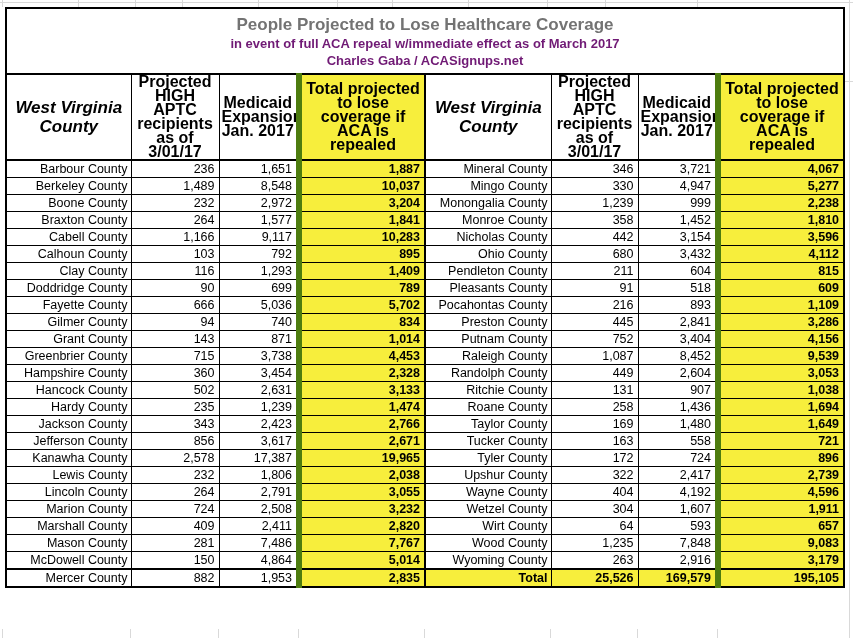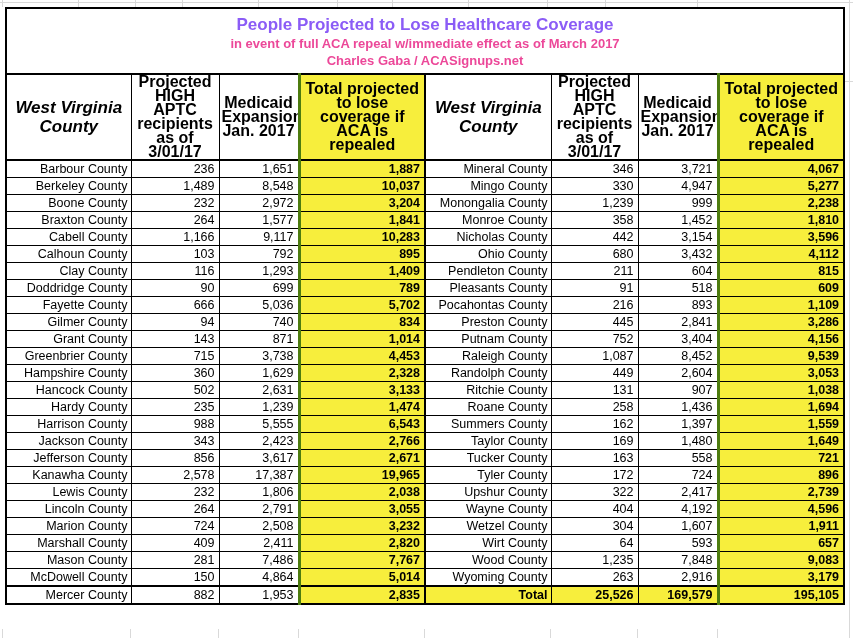--- a/index.html
+++ b/index.html
@@ -11,33 +11,33 @@
   .g { position:absolute; background:#d9d9d9; }
 
   table.main {
     position:absolute; left:5px; top:7px; width:838px;
     border-collapse:collapse; table-layout:fixed;
     border:2px solid #000;
   }
   td, th { border:1px solid #000; overflow:hidden; }
 
   .title-cell { border-bottom:2px solid #000; height:64px; text-align:center; vertical-align:middle; padding:0; }
-  .title-line   { font-size:17px; font-weight:bold; color:#8b5cf6; line-height:21px; }
-  .subtitle-line{ font-size:13px; font-weight:bold; color:#ec4899; line-height:17px; }
+  .title-line   { font-size:17px; font-weight:bold; color:#737373; line-height:21px; }
+  .subtitle-line{ font-size:13px; font-weight:bold; color:#701a75; line-height:17px; }
 
   tr.header-row th {
     border-bottom:2px solid #000; height:68px;
     vertical-align:middle; text-align:center; font-weight:bold; color:#000;
     padding:0 2px;
   }
   th.county-h { font-size:17px; line-height:19px;font-style:italic; }
   th.small-h  { font-size:16px; line-height:14px; }
 
   .hl { background:var(--hl); }
-  .hlcol { border-left:3px solid #4d7c0f; border-right:2px solid #000; }
+  .hlcol { border-left:6px solid #4d7c0f; border-right:2px solid #000; }
 
   tr.data-row td {
     height:16px; font-size:12.5px; color:#000;
     text-align:right; vertical-align:middle;
     white-space:nowrap; padding:0 4px 0 2px;
   }
   tr.data-row td.county { padding-right:3px; }
   tr.data-row td.total-cell { font-weight:bold; }
   tr.last td { border-top:2px solid #000;margin-left:14px; }
   tr.data-row td.grand { background:var(--hl); font-weight:bold; }
@@ -216,21 +216,21 @@
           <td class="">3,738</td>
           <td class=" total-cell hl hlcol">4,453</td>
           <td class="county">Raleigh County</td>
           <td class="">1,087</td>
           <td class="">8,452</td>
           <td class=" total-cell hl hlcol">9,539</td>
         </tr>
         <tr class="data-row">
           <td class="county">Hampshire County</td>
           <td class="">360</td>
-          <td class="">1,629</td>
+          <td class="">3,454</td>
           <td class=" total-cell hl hlcol">2,328</td>
           <td class="county">Randolph County</td>
           <td class="">449</td>
           <td class="">2,604</td>
           <td class=" total-cell hl hlcol">3,053</td>
         </tr>
         <tr class="data-row">
           <td class="county">Hancock County</td>
           <td class="">502</td>
           <td class="">2,631</td>
@@ -242,30 +242,20 @@
         </tr>
         <tr class="data-row">
           <td class="county">Hardy County</td>
           <td class="">235</td>
           <td class="">1,239</td>
           <td class=" total-cell hl hlcol">1,474</td>
           <td class="county">Roane County</td>
           <td class="">258</td>
           <td class="">1,436</td>
           <td class=" total-cell hl hlcol">1,694</td>
-        </tr>
-        <tr class="data-row">
-          <td class="county">Harrison County</td>
-          <td class="">988</td>
-          <td class="">5,555</td>
-          <td class=" total-cell hl hlcol">6,543</td>
-          <td class="county">Summers County</td>
-          <td class="">162</td>
-          <td class="">1,397</td>
-          <td class=" total-cell hl hlcol">1,559</td>
         </tr>
         <tr class="data-row">
           <td class="county">Jackson County</td>
           <td class="">343</td>
           <td class="">2,423</td>
           <td class=" total-cell hl hlcol">2,766</td>
           <td class="county">Taylor County</td>
           <td class="">169</td>
           <td class="">1,480</td>
           <td class=" total-cell hl hlcol">1,649</td>

